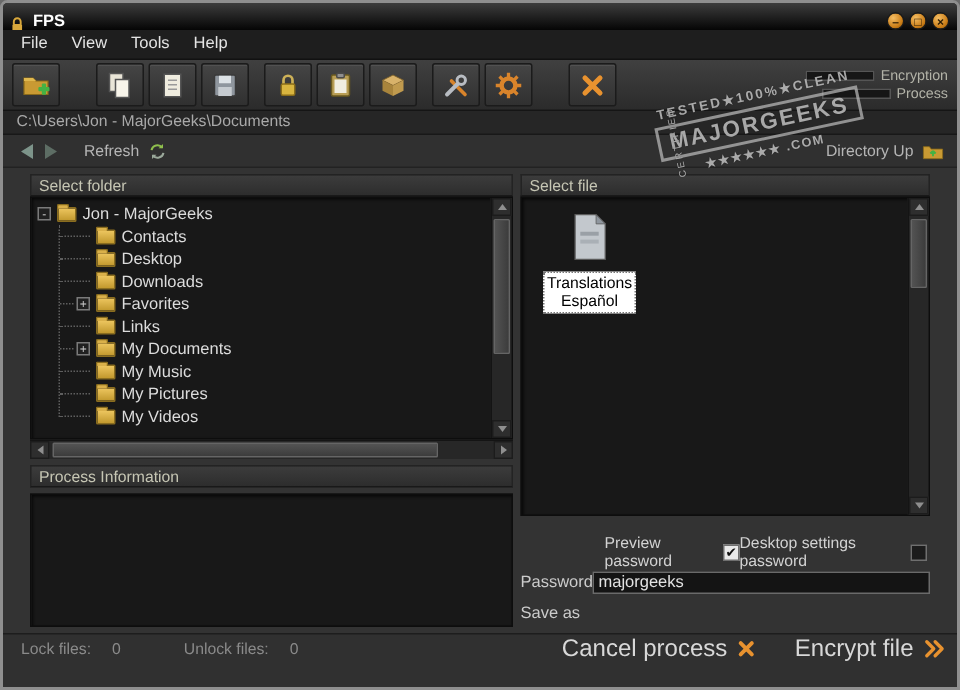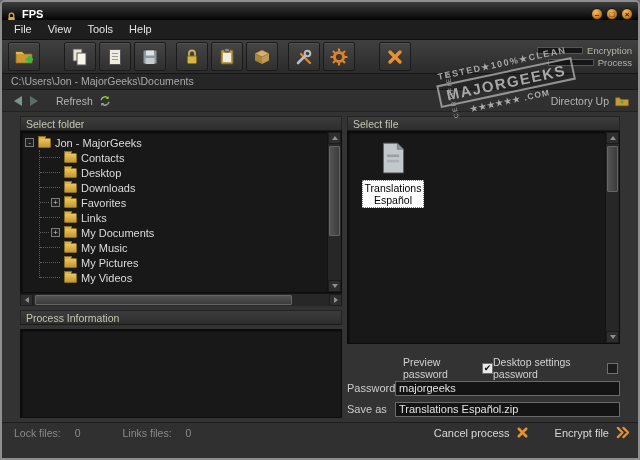--- a/index.html
+++ b/index.html
@@ -92,21 +92,21 @@
   .field-label{width:48px;font-size:11px;color:#cccccc;flex:0 0 auto;}
   .field-input{flex:1;height:15px;background:#141414;border:1px solid #6a6a6a;color:#e2e2e2;font-size:11px;
     padding:0 3px;font-family:"Liberation Sans",sans-serif;box-sizing:border-box;min-width:0;}
   
   .bottombar{height:19px;display:flex;align-items:center;background:#303030;border-top:1px solid #1d1d1d;
     padding:0 8px 16px 12px;flex:0 0 auto;}
   .status-label{color:#8a8a8a;font-size:10.5px;}
   .status-value{color:#8a8a8a;font-size:10.5px;margin:0 0 0 14px;}
   .status-g2{margin-left:42px;display:flex;}
   .actions{margin-left:auto;display:flex;align-items:center;}
-  .action{display:flex;align-items:center;color:#d8d8d8;font-size:11px;justify-content:flex-end;}
+  .action{display:flex;align-items:center;color:#d8d8d8;font-size:16px;justify-content:flex-end;}
   .action + .action{margin-left:26px;}
   .action .aicon{margin-left:6px;display:flex;}
   
   .watermark{position:absolute;left:424px;top:56px;width:160px;transform:rotate(-12deg);opacity:.8;
     color:#c9c9c9;text-align:center;pointer-events:none;z-index:50;text-shadow:0 0 1px rgba(0,0,0,.4);}
   .wm-top{font-size:9px;font-weight:bold;letter-spacing:1.5px;margin-bottom:3px;}
   .wm-box{display:inline-flex;align-items:center;border:2px solid rgba(195,195,195,.85);padding:1px 6px;position:relative;}
   .wm-cert{position:absolute;left:-13px;top:50%;transform:translateY(-50%) rotate(-90deg);font-size:6.5px;letter-spacing:1.5px;}
   .wm-brand{font-size:15px;font-weight:bold;letter-spacing:1.5px;}
   .wm-bottom{font-size:8.5px;font-weight:bold;letter-spacing:1px;margin-top:2px;}
@@ -382,30 +382,29 @@
         <span class="opt-spacer"></span>
         <span>Desktop settings password</span>
         <span class="checkbox"></span>
       </div>
       <div class="field-row">
         <span class="field-label">Password</span>
         <input class="field-input" type="text" value="majorgeeks" style="">
       </div>
       <div class="field-row">
         <span class="field-label">Save as</span>
-        <input class="field-input" type="text" value="Translations Español.zip" style="">
       </div>
     </div>
   </div>
 
   <div class="bottombar">
     <span class="status-label">Lock files:</span>
     <span class="status-value">0</span>
     <span class="status-g2">
-      <span class="status-label">Links files:</span>
+      <span class="status-label">Unlock files:</span>
       <span class="status-value">0</span>
     </span>
     <span class="actions">
       <span class="action">
         <span>Cancel process</span>
         <span class="aicon">
           <svg viewBox="0 0 14 14" width="13" height="13">
               <path d="M3 3 L11 11 M11 3 L3 11" stroke="#e8922f" stroke-width="2.8" stroke-linecap="round"></path>
             </svg>
         </span>

